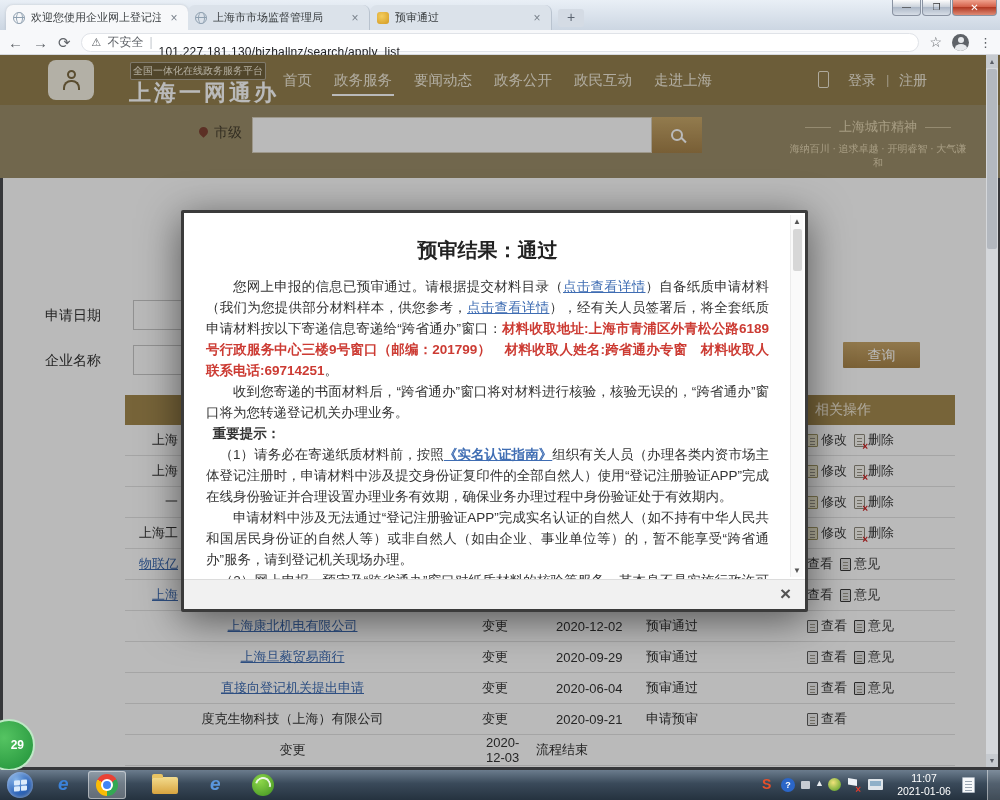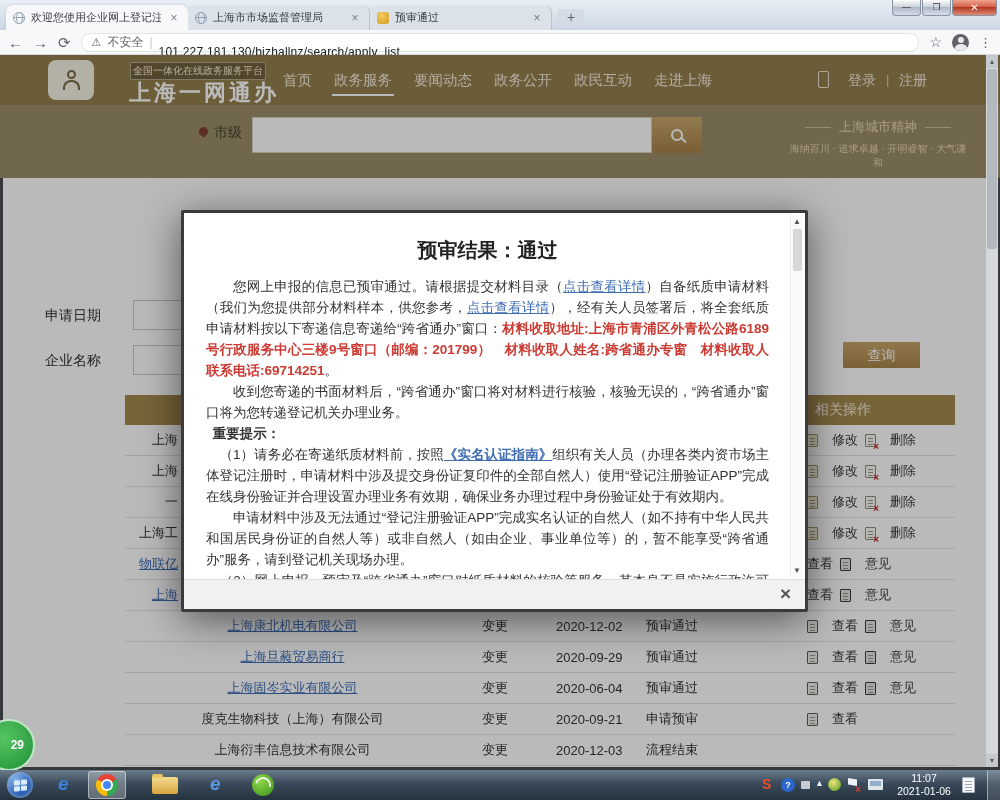--- a/index.html
+++ b/index.html
@@ -94,21 +94,21 @@
   .thead .c-act{padding-left:60px;}
   .trow{height:31px;display:grid;grid-template-columns:335px 70px 110px 115px 1fr;
     align-items:center;border-bottom:1px solid #e3e3e3;font-size:13px;color:#333;}
   .c-name{text-align:center;}
   .c-name .frag{display:inline-block;width:53px;text-align:right;float:left;overflow:hidden;white-space:nowrap;}
   .c-type{text-align:center;}
   .c-date{padding-left:26px;}
   .c-status{padding-left:6px;}
   .c-act{padding-left:52px;display:flex;gap:7px;align-items:center;}
   .lnk{color:#3f6db3;text-decoration:underline;}
-  .action{display:flex;align-items:center;gap:14px;color:#3c3c3c;}
+  .action{display:flex;align-items:center;gap:3px;color:#3c3c3c;}
   .ai{display:inline-block;width:11px;height:13px;background:#fbfaf4;border:1px solid #8f8b7f;
     border-radius:1px;position:relative;flex:none;}
   .ai::before{content:'';position:absolute;left:2px;right:2px;top:3px;height:1px;background:#9a968a;
     box-shadow:0 3px 0 #9a968a,0 6px 0 #9a968a;}
   .ai.edit{background:#f5efd4;border-color:#a39a67;}
   .ai.del::after{content:'×';position:absolute;right:-4px;bottom:-6px;color:#c22;font-size:10px;font-weight:bold;}
   .ai.view{background:#ececec;border-color:#5c5c5c;}
   .ai.op{background:#e4e4e4;border-color:#3a3a3a;}
 
   
@@ -412,21 +412,21 @@
                 <span class="ai view"></span>
                 <span>查看</span>
               </span>
               <span class="action">
                 <span class="ai op"></span>
                 <span>意见</span>
               </span>
             </span>
           </div>
           <div class="trow">
-            <span class="c-name"><span class="lnk">上海固岑实业有限公司</span></span>
+            <span class="c-name"><span class="lnk">直接向登记机关提出申请</span></span>
             <span class="c-type">变更</span>
             <span class="c-date">2020-06-04</span>
             <span class="c-status">预审通过</span>
             <span class="c-act">
               <span class="action">
                 <span class="ai view"></span>
                 <span>查看</span>
               </span>
               <span class="action">
                 <span class="ai op"></span>
@@ -440,21 +440,20 @@
             <span class="c-date">2020-09-21</span>
             <span class="c-status">申请预审</span>
             <span class="c-act">
               <span class="action">
                 <span class="ai view"></span>
                 <span>查看</span>
               </span>
             </span>
           </div>
           <div class="trow">
-            <span class="c-name"><span>上海衍丰信息技术有限公司</span></span>
             <span class="c-type">变更</span>
             <span class="c-date">2020-12-03</span>
             <span class="c-status">流程结束</span>
             <span class="c-act"></span>
           </div>
         </div>
     </div>
 
     <div class="dim"></div>
 

